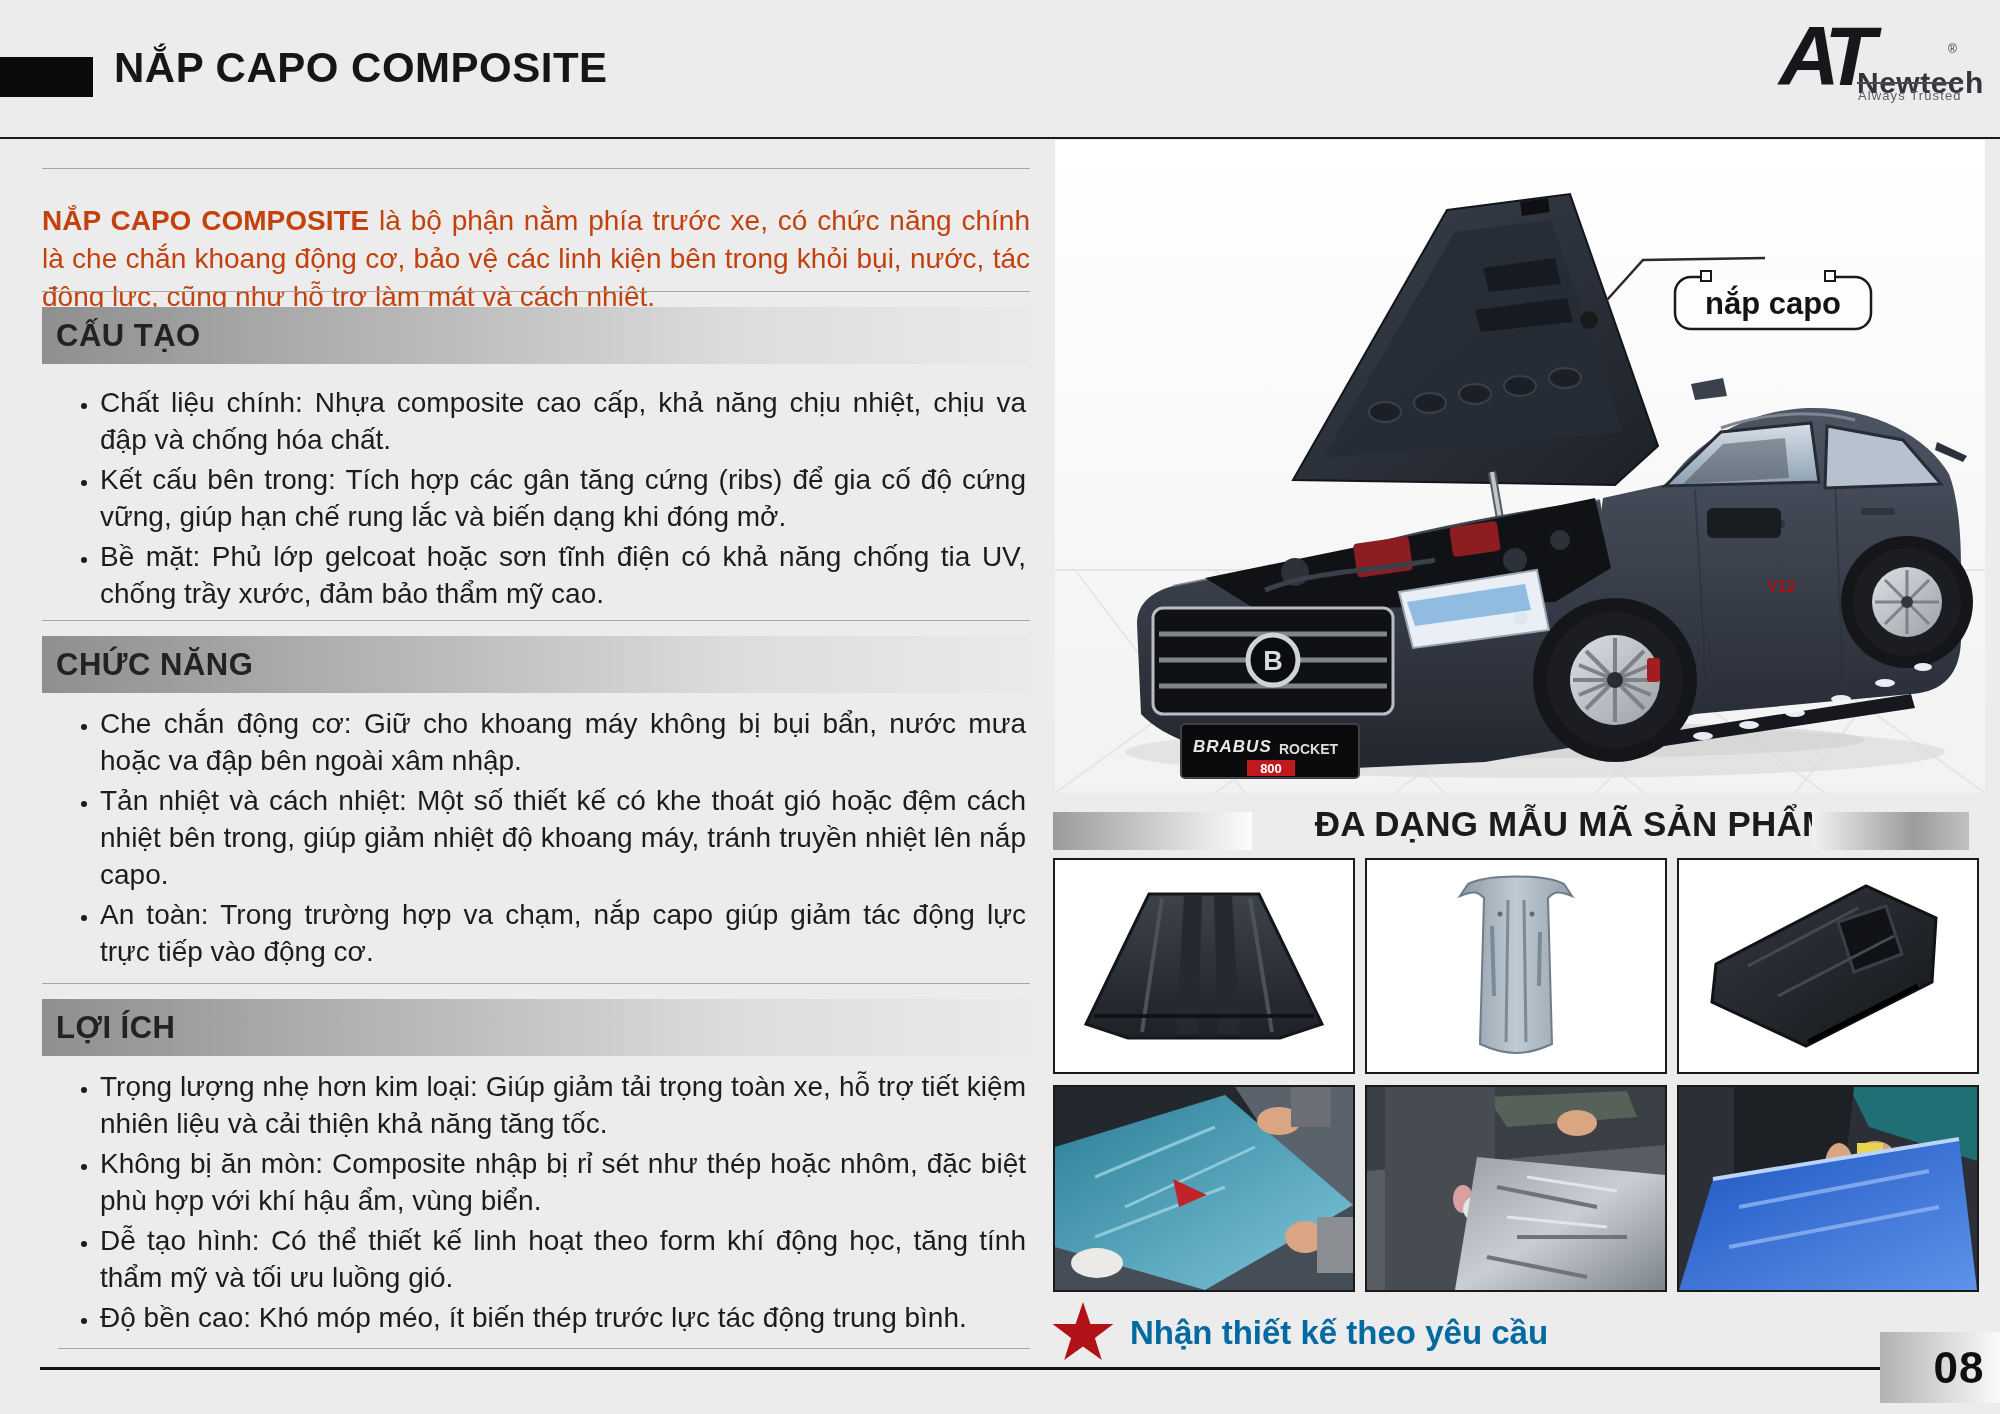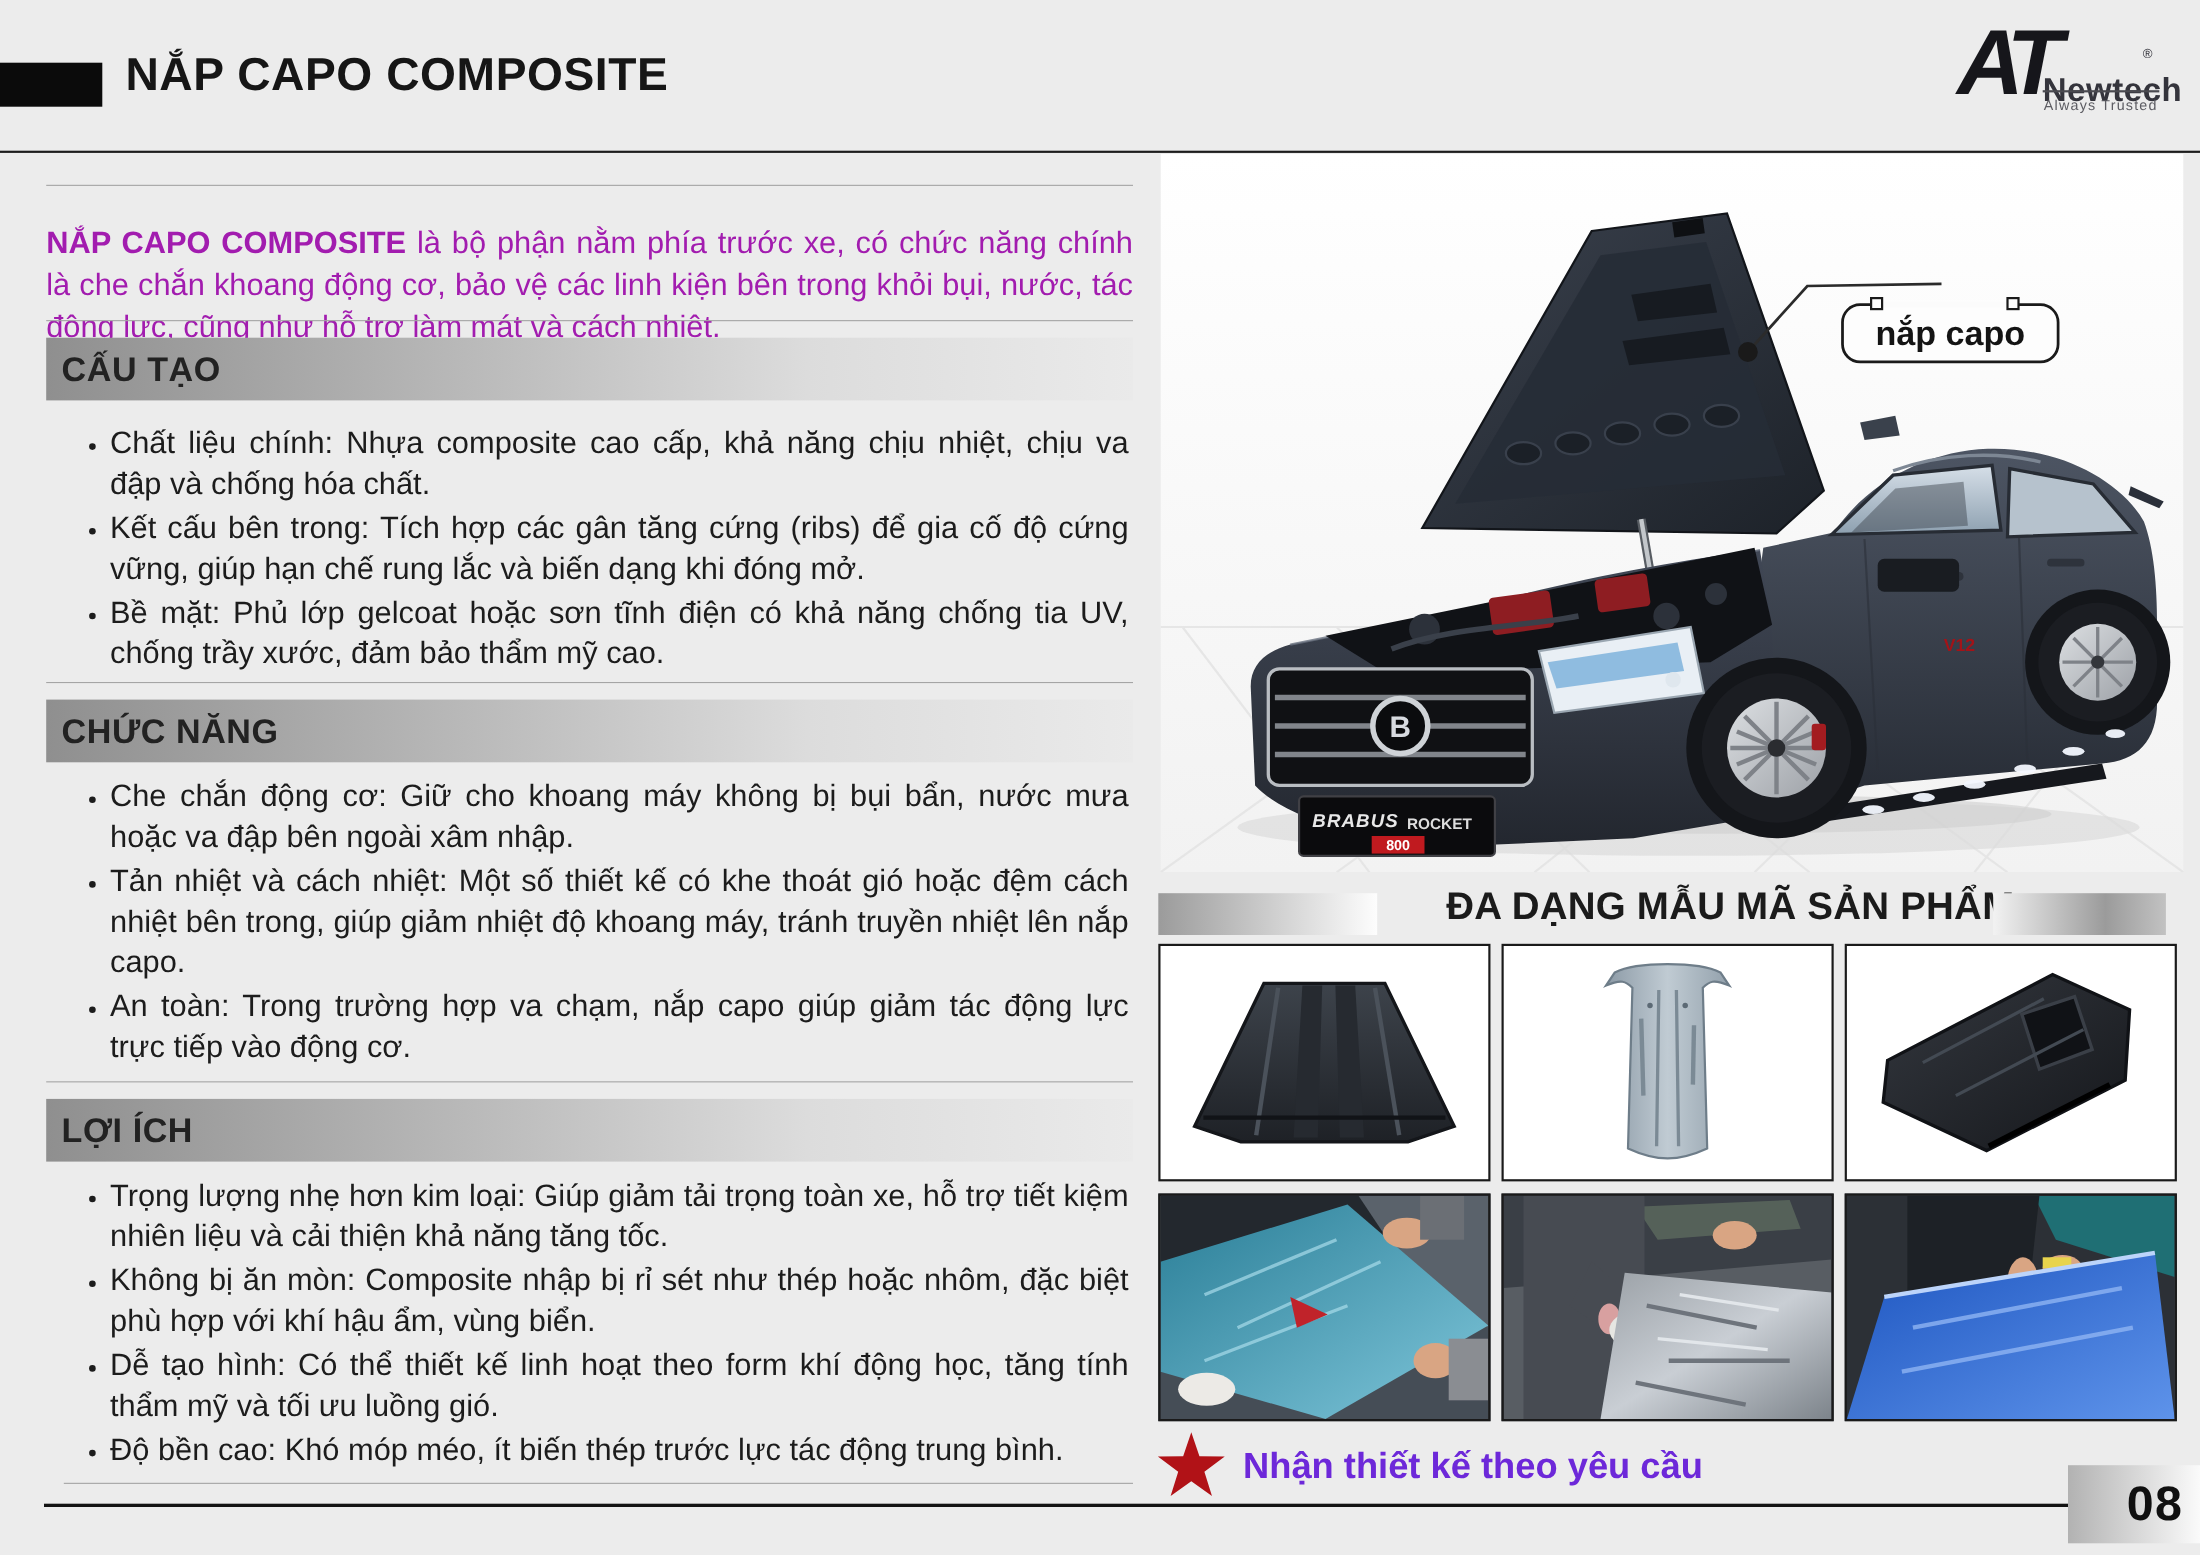--- a/index.html
+++ b/index.html
@@ -13,40 +13,40 @@
   #header-block{left:0;top:57px;width:93px;height:40px;background:#0b0b0b;}
   #page-title{left:114px;top:44px;font-size:42px;font-weight:bold;color:#161616;letter-spacing:.5px;}
   #logo-at{left:1779px;top:14px;font-size:84px;font-weight:bold;font-style:italic;letter-spacing:-9px;color:#16161b;line-height:84px;}
   #logo-name{left:1857px;top:66px;font-size:30px;font-weight:600;color:#34343c;letter-spacing:.5px;}
   #logo-reg{left:1948px;top:42px;font-size:12px;color:#34343c;}
   #logo-rule{left:1857px;top:82px;width:106px;height:2px;background:#4a4a50;}
   #logo-tagline{left:1858px;top:88px;font-size:13px;color:#5c5c62;letter-spacing:1.1px;}
   #header-rule{left:0;top:137px;width:2000px;height:2px;background:#1c1c1c;}
   
   .hline{left:42px;width:988px;height:1px;background:#a5a5a5;}
-  #intro{left:42px;top:174px;width:988px;font-size:28px;line-height:38px;text-align:justify;color:#a21caf;}
+  #intro{left:42px;top:174px;width:988px;font-size:28px;line-height:38px;text-align:justify;color:#c2410c;}
   #intro b{font-weight:bold;}
   .section-bar{left:42px;width:988px;height:57px;box-sizing:border-box;
     background:linear-gradient(90deg,#8f8f8f 0%,#b5b5b5 35%,#dcdcdc 70%,#eaeaea 100%);
     display:flex;align-items:center;padding-left:14px;}
   .section-bar span{font-size:31px;font-weight:bold;color:#222;letter-spacing:.5px;}
   .blist{left:42px;width:988px;margin:0;padding:0 4px 0 58px;box-sizing:border-box;list-style:disc outside;}
   .blist li{font-size:28px;line-height:37px;text-align:justify;color:#1c1c1c;margin-bottom:3px;}
   .blist li::marker{font-size:21px;}
   
   #car-photo{left:1055px;top:140px;width:930px;height:653px;}
   #gallery-bar-left{left:1053px;top:812px;width:199px;height:38px;background:linear-gradient(90deg,#9b9b9b,#fdfdfd);}
   #gallery-bar-right{left:1812px;top:812px;width:157px;height:38px;background:linear-gradient(90deg,#f2f2f2,#9b9b9b 65%,#c2c2c2);}
   #gallery-heading{left:1252px;top:804px;width:560px;text-align:center;font-size:35px;font-weight:bold;color:#1b1b1b;letter-spacing:.2px;margin-left:41px;}
   .pbox{width:302px;height:216px;top:858px;background:#ffffff;border:2px solid #1a1a1a;box-sizing:border-box;
         display:flex;align-items:center;justify-content:center;}
   .wbox{width:302px;height:207px;top:1085px;border:2px solid #1a1a1a;box-sizing:border-box;overflow:hidden;background:#3a3f45;}
   .c1{left:1053px;} .c2{left:1365px;} .c3{left:1677px;}
   #star-icon{left:1050px;top:1301px;width:66px;height:62px;}
-  #footer-note{left:1130px;top:1314px;font-size:33px;font-weight:600;color:#6d28d9;}
+  #footer-note{left:1130px;top:1314px;font-size:33px;font-weight:600;color:#0369a1;}
   #bottom-rule{left:40px;top:1367px;width:1840px;height:3px;background:#131313;}
   #page-box{left:1880px;top:1332px;width:94px;height:71px;background:linear-gradient(90deg,#b2b2b2,#fefefe);
             display:flex;align-items:center;justify-content:center;padding-left:32px;}
   #page-box span{font-size:44px;font-weight:bold;color:#0f0f0f;letter-spacing:1px;}
   svg text{font-family:"Liberation Sans","DejaVu Sans",sans-serif;}
 </style>
 </head>
 <body>
 
 <div class="abs" id="header-block"></div>

